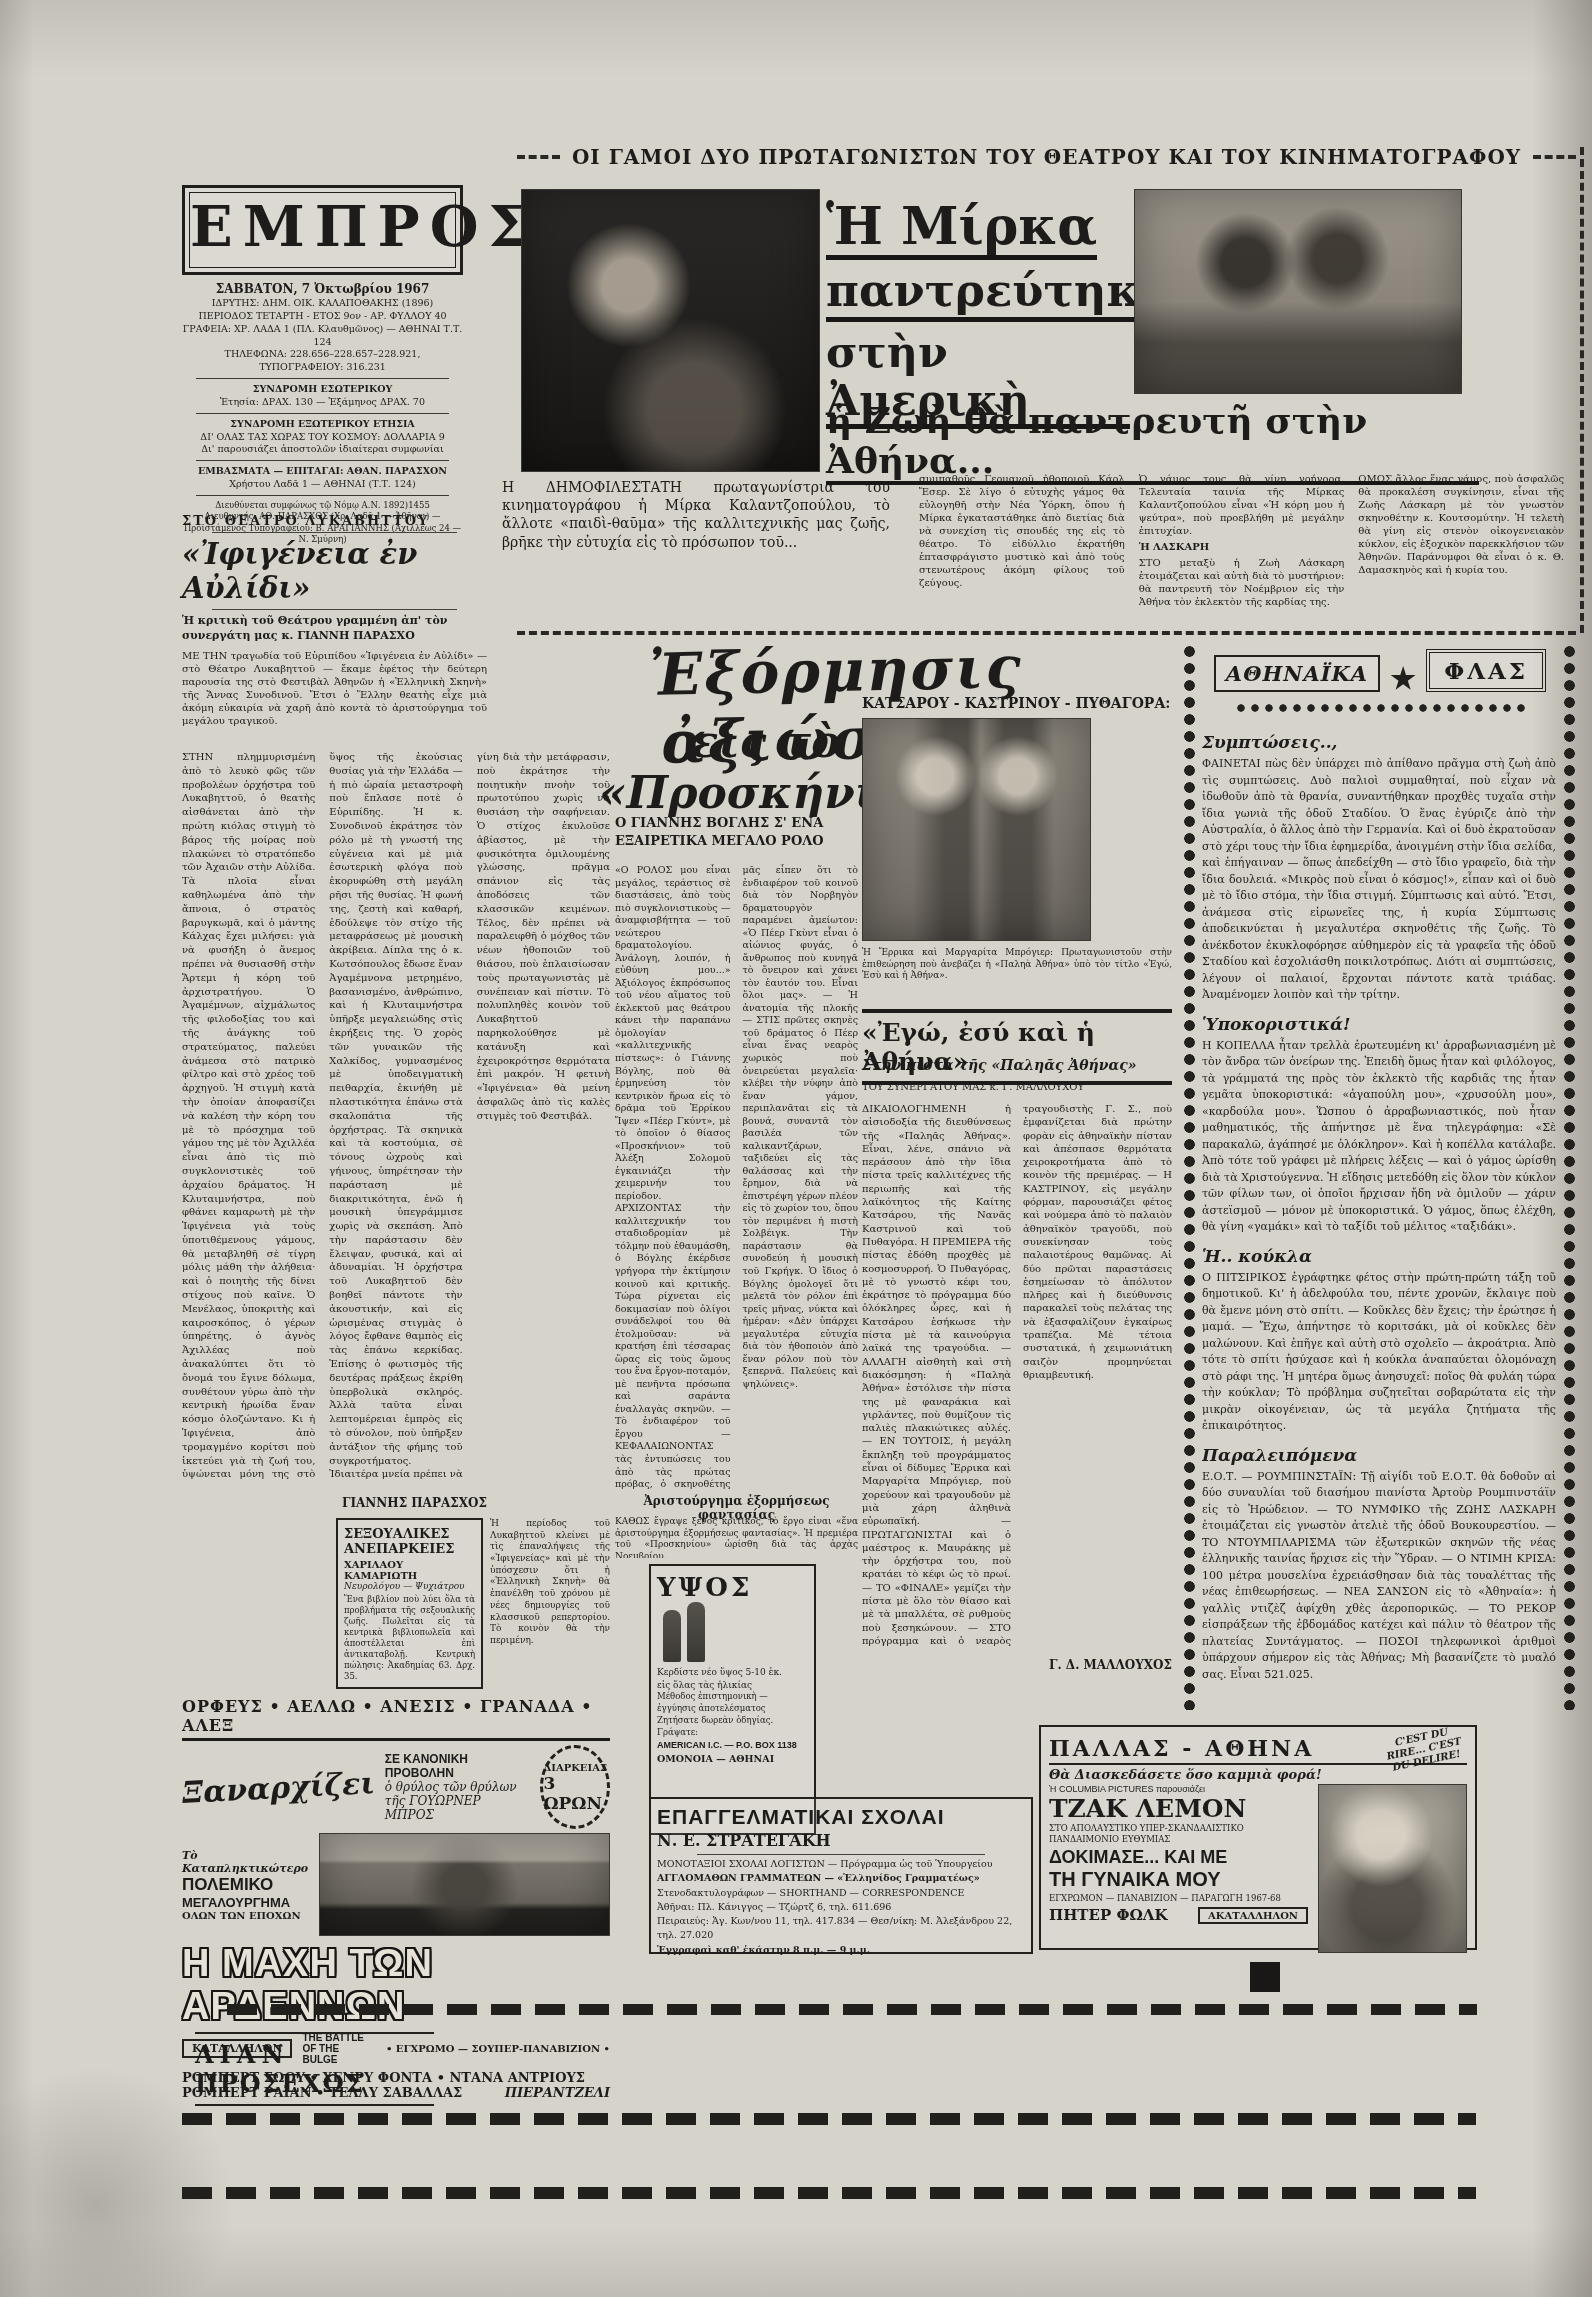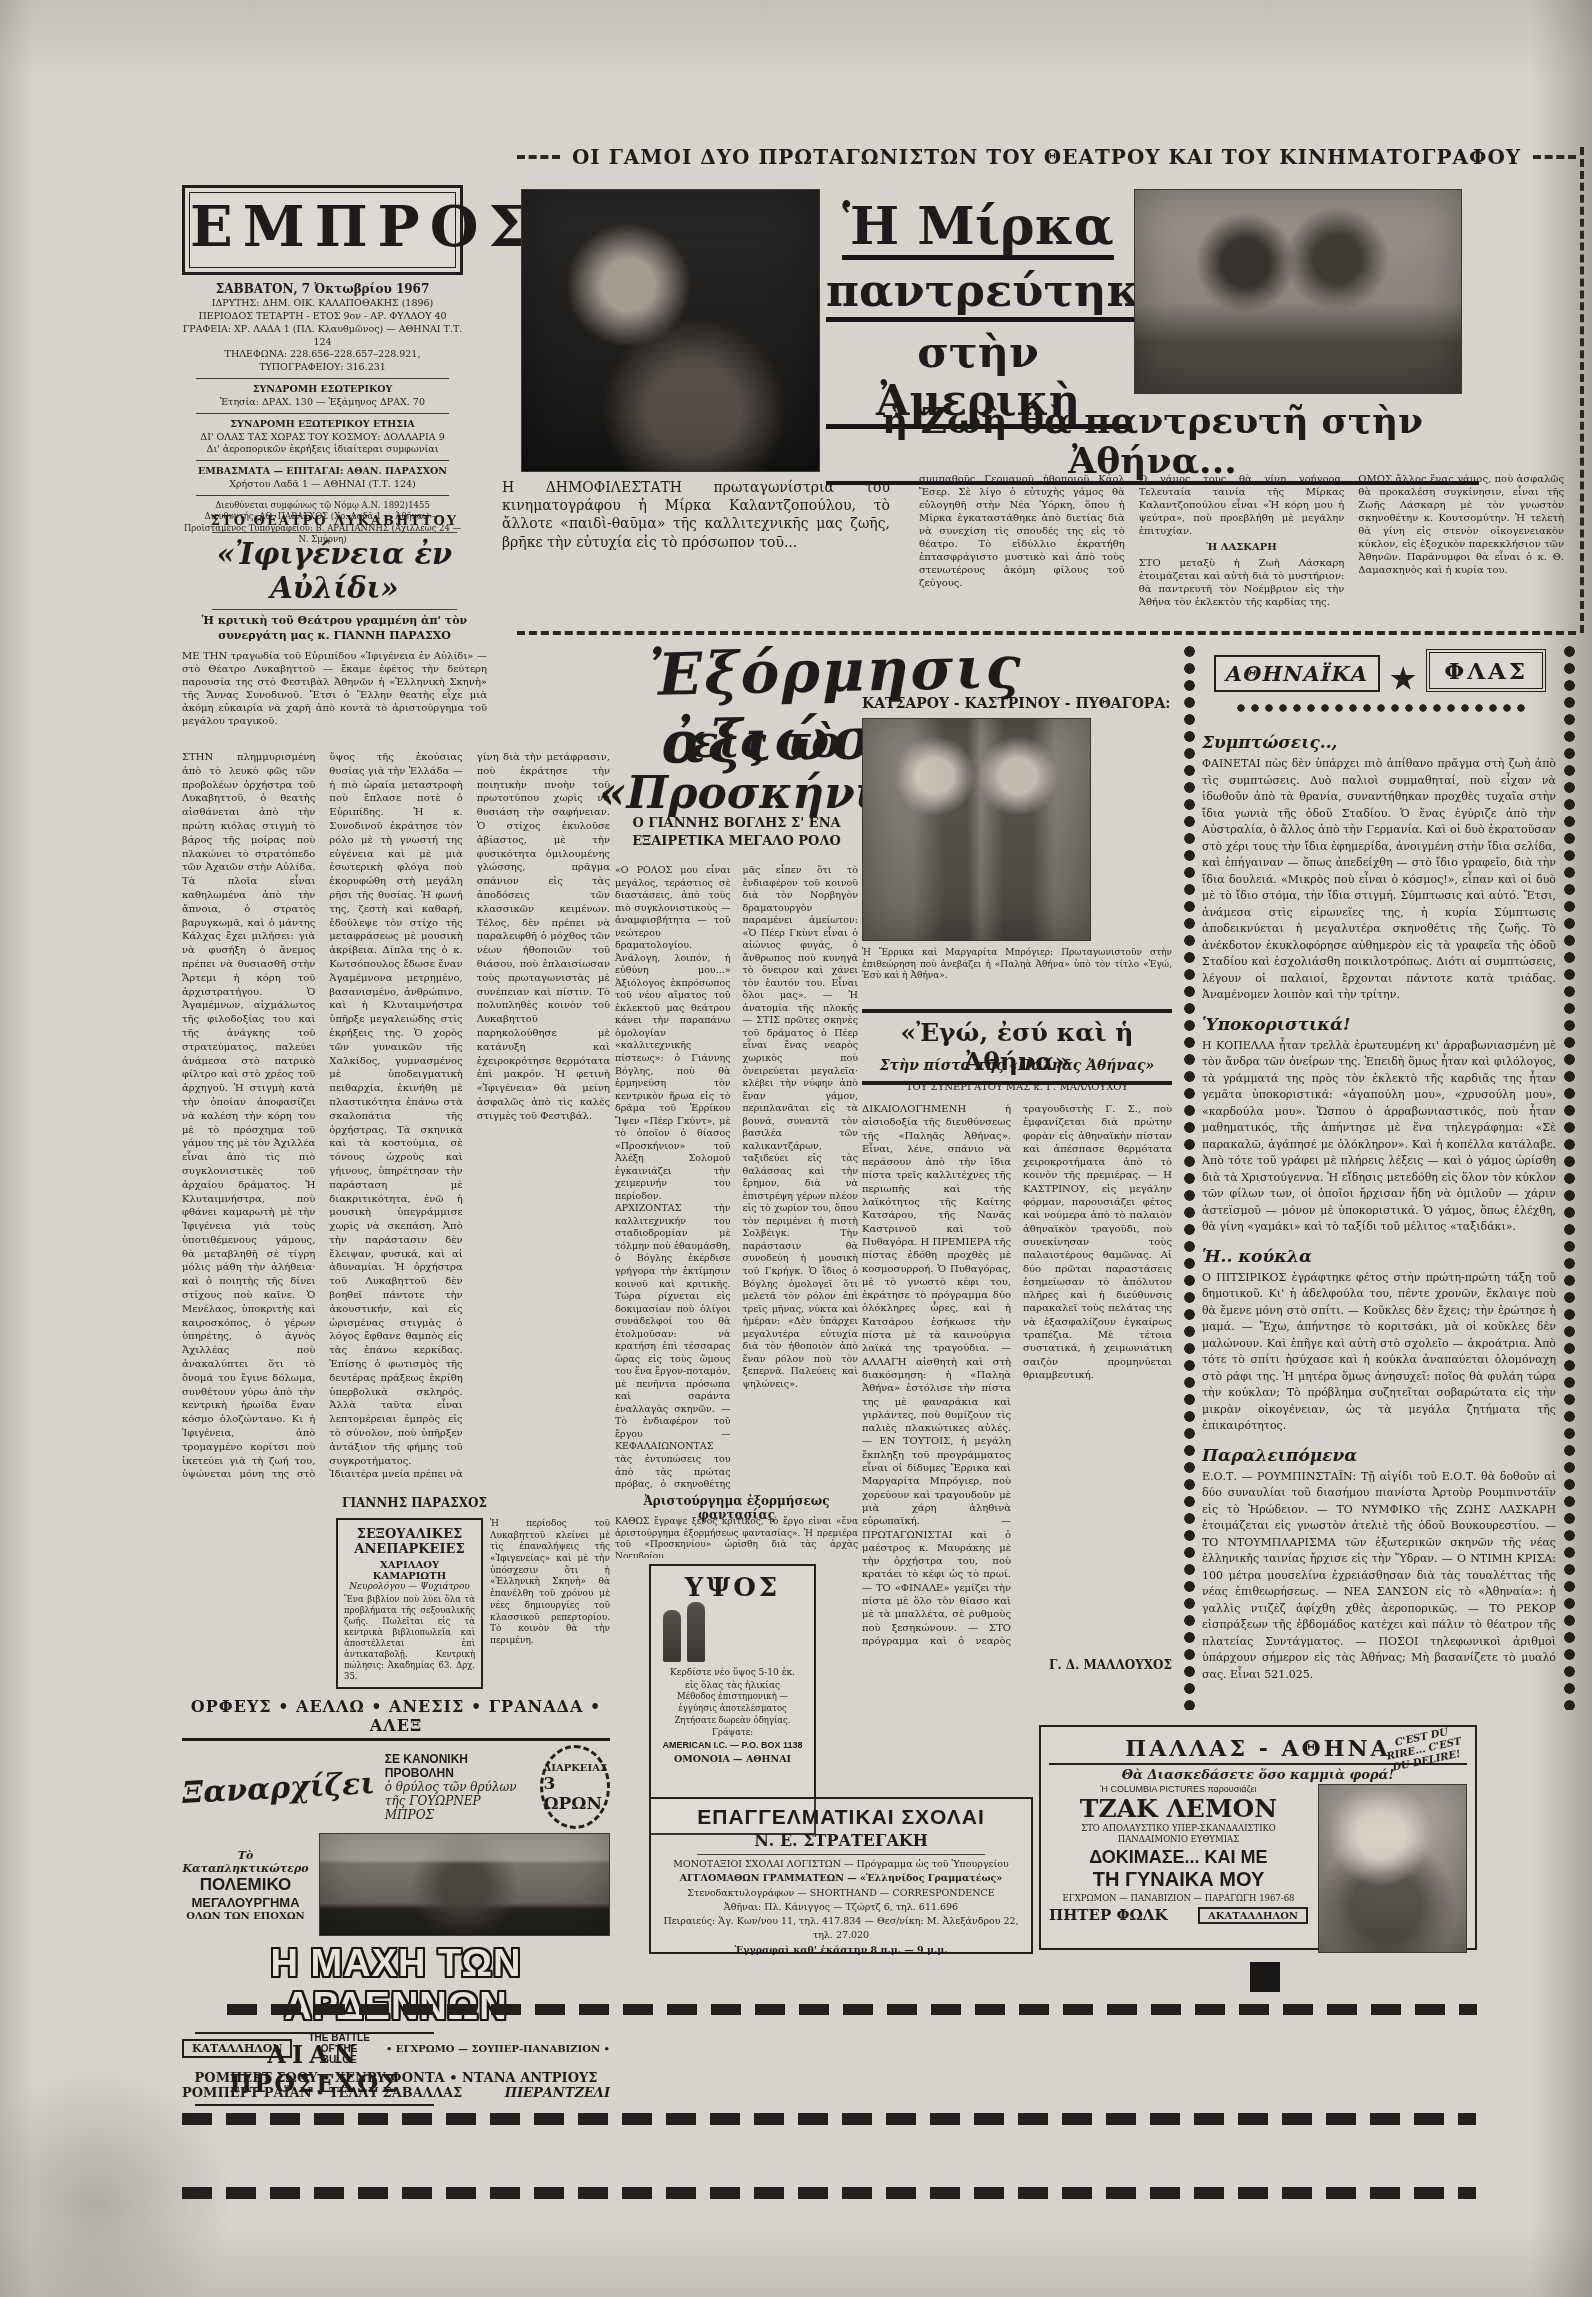--- a/index.html
+++ b/index.html
@@ -6,21 +6,21 @@
   .sheet{
     position:relative;width:1592px;height:2297px;margin:0 auto;
     background:
       radial-gradient(circle at 6% 96%, rgba(40,37,32,.22), rgba(0,0,0,0) 139px),
       linear-gradient(90deg, rgba(60,55,45,.16), rgba(0,0,0,0) 34px, rgba(0,0,0,0) 1532px, rgba(40,35,30,.26)),
       linear-gradient(0deg, rgba(60,55,45,.14), rgba(0,0,0,0) 70px, rgba(0,0,0,0) 2219px, rgba(60,55,45,.12)),
       #d6d3cb;
     font-family:"DejaVu Serif",serif;color:#1d1c1a;overflow:hidden;
   }
   .abs{position:absolute;box-sizing:border-box;}
-  .b{font-weight:bold}.i{font-style:italic}.c{text-align:center}.j{text-align:justify}
+  .b{font-weight:bold}.i{font-style:italic}.c{text-align:left}.j{text-align:justify}
   .sans{font-family:"Liberation Sans",sans-serif}
   .clip{overflow:hidden}
   .cols2{column-count:2;column-gap:12px;column-fill:auto;height:100%;overflow:hidden}
   .cols3{column-count:3;column-gap:14px;column-fill:auto;height:100%;overflow:hidden}
   .photo{background-color:#6e6a64;box-shadow:inset 0 0 0 1px #3a3833, inset 0 0 46px rgba(0,0,0,.38);}
   .dotcol{width:15px;background-image:radial-gradient(circle,#23211e 5px,rgba(0,0,0,0) 5.6px);
           background-size:15px 17px;background-repeat:repeat-y;background-position:center top;}
   .dashv{border-left:4px dashed #2a2825}
   .dashh{border-top:4px dashed #2a2825}
   .checker{background:repeating-linear-gradient(90deg,#21201d 0 30px,rgba(0,0,0,0) 30px 44px);}
@@ -62,21 +62,21 @@
     <div class="mh">ΙΔΡΥΤΗΣ: ΔΗΜ. ΟΙΚ. ΚΑΛΑΠΟΘΑΚΗΣ (1896)</div>
     <div class="mh">ΠΕΡΙΟΔΟΣ ΤΕΤΑΡΤΗ - ΕΤΟΣ 9ον - ΑΡ. ΦΥΛΛΟΥ 40</div>
     <div class="mh">ΓΡΑΦΕΙΑ: ΧΡ. ΛΑΔΑ 1 (ΠΛ. Κλαυθμῶνος) — ΑΘΗΝΑΙ Τ.Τ. 124</div>
     <div class="mh">ΤΗΛΕΦΩΝΑ: 228.656–228.657–228.921, ΤΥΠΟΓΡΑΦΕΙΟΥ: 316.231</div>
     <div class="mrule"></div>
     <div class="mh b">ΣΥΝΔΡΟΜΗ ΕΣΩΤΕΡΙΚΟΥ</div>
     <div class="mh">Ἐτησία: ΔΡΑΧ. 130 — Ἐξάμηνος ΔΡΑΧ. 70</div>
     <div class="mrule"></div>
     <div class="mh b">ΣΥΝΔΡΟΜΗ ΕΞΩΤΕΡΙΚΟΥ ΕΤΗΣΙΑ</div>
     <div class="mh">ΔΙ' ΟΛΑΣ ΤΑΣ ΧΩΡΑΣ ΤΟΥ ΚΟΣΜΟΥ: ΔΟΛΛΑΡΙΑ 9</div>
-    <div class="mh">Δι' ἀεροπορικῶν ἐκρήξεις ἰδιαίτεραι συμφωνίαι</div>
+    <div class="mh">Δι' παρουσιάζει ἀποστολῶν ἰδιαίτεραι συμφωνίαι</div>
     <div class="mrule"></div>
     <div class="mh b">ΕΜΒΑΣΜΑΤΑ — ΕΠΙΤΑΓΑΙ: ΑΘΑΝ. ΠΑΡΑΣΧΟΝ</div>
     <div class="mh">Χρήστου Λαδᾶ 1 — ΑΘΗΝΑΙ (Τ.Τ. 124)</div>
     <div class="mrule"></div>
     <div class="mh" style="font-size:8.5px">Διευθύνεται συμφώνως τῷ Νόμῳ Α.Ν. 1892)1455</div>
     <div class="mh" style="font-size:8.5px">Διευθυντής: ΑΘ. ΠΑΡΑΣΧΟΣ (Χρ. Λαδᾶ 1 — Ἀθῆναι) — Προϊστάμενος Τυπογραφείου: Β. ΑΡΑΓΙΑΝΝΗΣ (Ἀχιλλέως 24 — Ν. Σμύρνη)</div>
   </div>
 
   <div class="abs photo" style="left:521px;top:189px;width:299px;height:283px;background-image:
       radial-gradient(circle at 36% 34%, rgba(196,186,170,.8) 0 26px, rgba(0,0,0,0) 62px),

